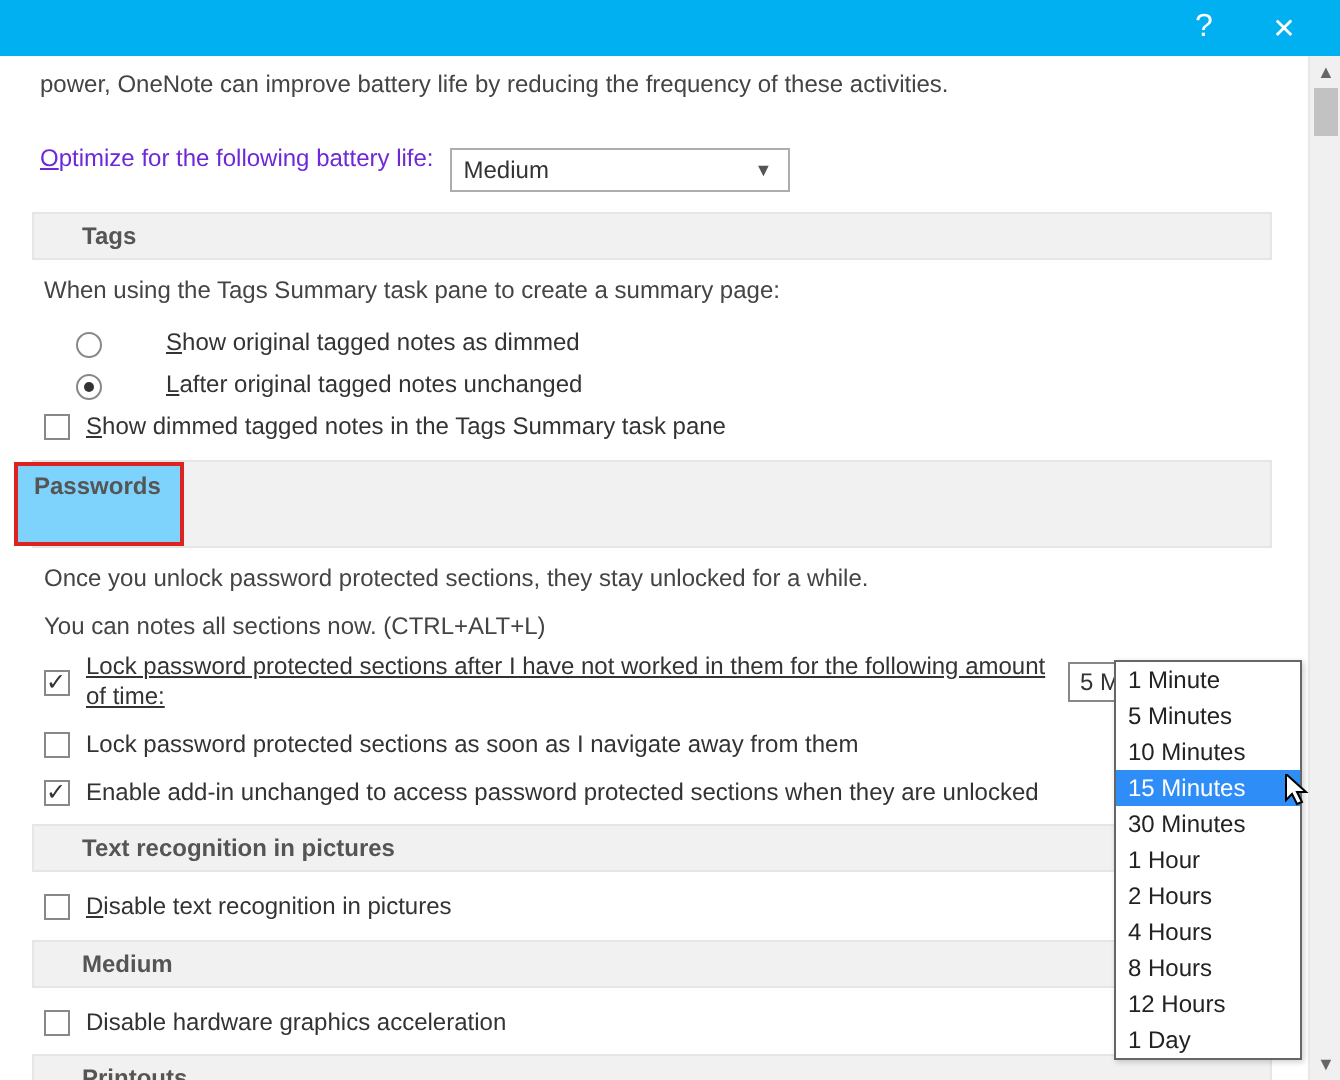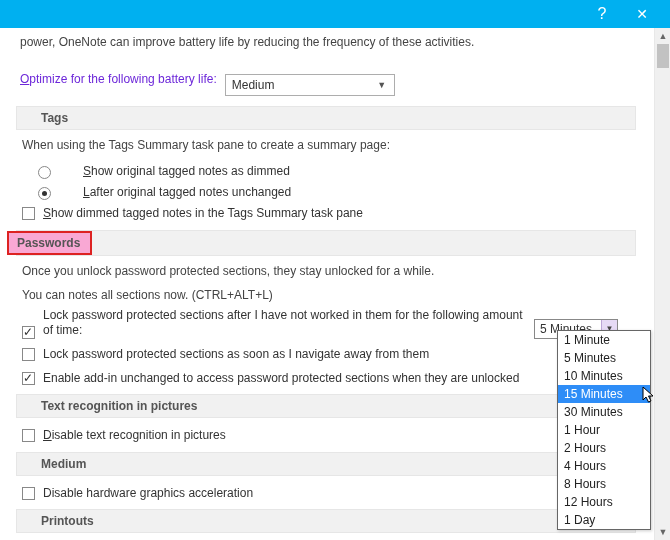--- a/index.html
+++ b/index.html
@@ -112,25 +112,25 @@
   .section-header.highlight-wrap {
     background: #f1f1f1;
     border: 1px solid #e6e6e6;
     padding: 0;
     margin: 2px 0 8px 0;
     display: flex;
     align-items: stretch;
   }
   .section-header.highlight-wrap .inner {
     border: 2px solid #d22;
-    padding: 3px 10px 3px 8px;
+    padding: 3px 10px 21px 8px;
     margin-left: -10px;
     font-weight: bold;
     color: #555;
-    background: #f9a8d4;
+    background: #7dd3fc;
   }
   .para {
     color: #444;
     padding: 0 0 10px 6px;
   }
   .opt-line {
     display: flex;
     align-items: flex-start;
     gap: 8px;
     padding: 2px 0 4px 22px;
@@ -171,23 +171,24 @@
     content: "✓";
     position: absolute;
     top: -2px; left: 0;
     font-size: 12px;
     color: #333;
   }
   .check-text { flex: 1; line-height: 1.3; }
   .text-static { color: #333; margin-left: 24px; }
   .pw-lock-row {
     display: flex;
-    align-items: flex-end;
+    align-items: center;
     gap: 8px;
     padding: 2px 0 6px 6px;
+    text-decoration: underline;
   }
   .pw-lock-row .check-text { padding-right: 110px; }
   .select-small {
     border: 1px solid #888;
     height: 20px;
     width: 84px;
     display: flex;
     align-items: center;
     justify-content: space-between;
     padding: 0 0 0 5px;

